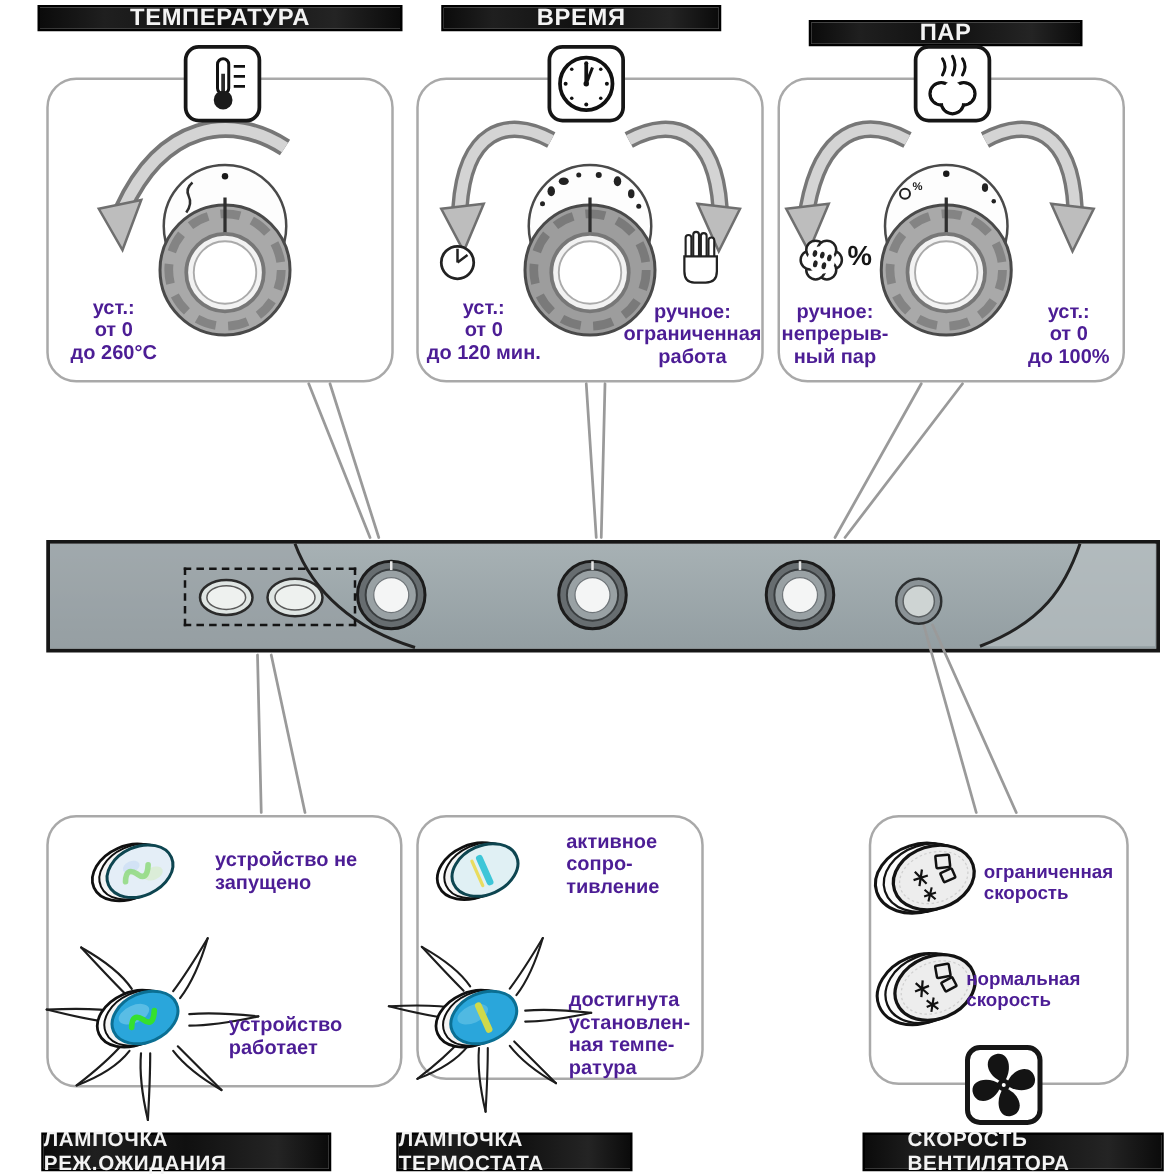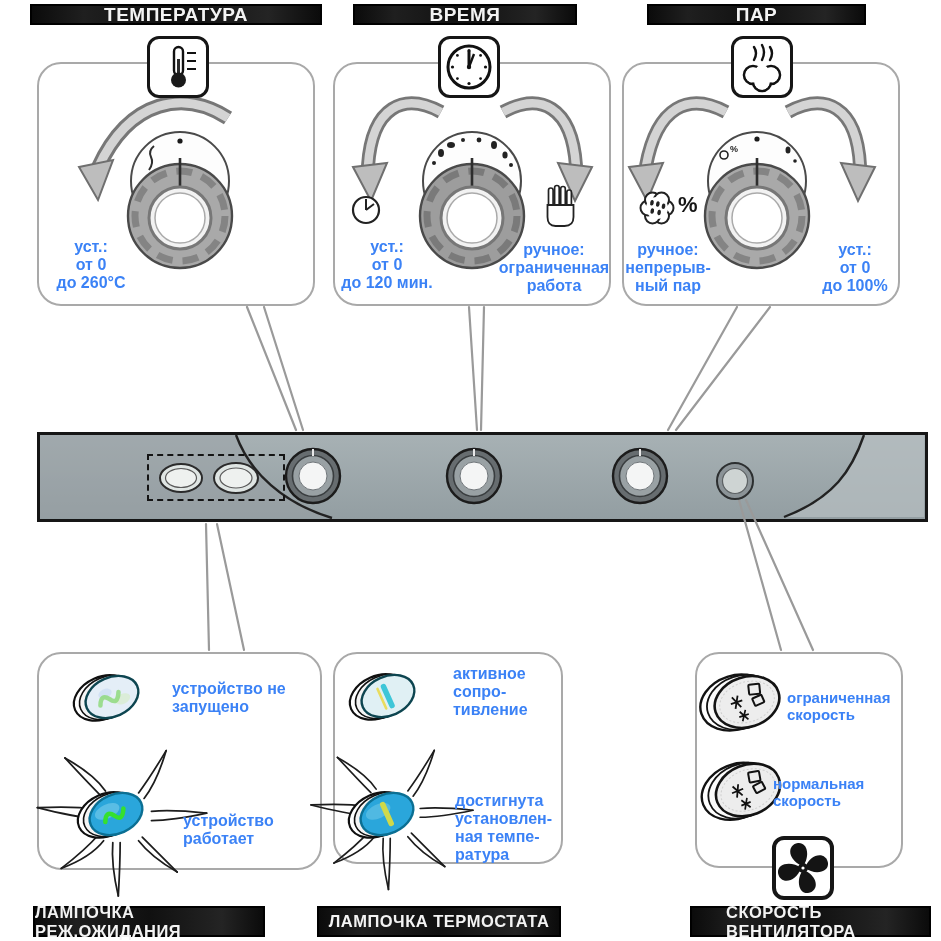--- a/index.html
+++ b/index.html
@@ -6,42 +6,42 @@
   .stage{position:relative;width:941px;height:941px;background:#fff;overflow:hidden;
          font-family:"Liberation Sans","DejaVu Sans",sans-serif;}
   .bar{position:absolute;background:linear-gradient(90deg,#0b0b0b,#1f1f1f 18%,#101010 50%,#242424 82%,#0b0b0b);
        color:#f3f3f3;border:2px solid #000;display:flex;align-items:center;justify-content:center;
        font-weight:700;letter-spacing:.5px;box-sizing:border-box;}
   .hdr{height:21px;font-size:19px;}
   .ftr{height:31px;font-size:16.5px;}
   .panel{position:absolute;border:2px solid #a9a9a9;border-radius:24px;box-sizing:border-box;background:transparent;}
   .iconbox{position:absolute;width:62px;height:62px;background:#fff;border:3px solid #161616;border-radius:12px;
            box-sizing:border-box;display:flex;align-items:center;justify-content:center;z-index:6;}
-  .ann{position:absolute;font-weight:700;color:#3b82f6;font-size:16px;line-height:1.12;z-index:7;}
+  .ann{position:absolute;font-weight:700;color:#4c1d95;font-size:16px;line-height:1.12;z-index:7;}
   .ann.center{text-align:center;}
   .ann.small{font-size:15px;}
   .dashedbox{position:absolute;left:147px;top:454px;width:138px;height:47px;border:2.5px dashed #141414;
              box-sizing:border-box;z-index:5;}
   .strip{position:absolute;left:37px;top:432px;width:891px;height:90px;border:3px solid #161616;
          background:linear-gradient(180deg,#a7b1b4,#939ea2);box-sizing:border-box;z-index:2;}
   .overlay{position:absolute;left:0;top:0;width:941px;height:941px;z-index:4;pointer-events:none;}
   .pct{position:absolute;font-weight:700;color:#161616;font-size:22px;z-index:7;}
 </style>
 </head>
 <body>
 
 <div class="stage">
 
   <div class="bar hdr" style="left:30px;top:4px;width:292px;">
       <span>ТЕМПЕРАТУРА</span>
     </div>
   <div class="bar hdr" style="left:353px;top:4px;width:224px;">
       <span>ВРЕМЯ</span>
     </div>
-  <div class="bar hdr" style="left:647px;top:4px;width:219px;">
+  <div class="bar hdr" style="left:647px;top:16px;width:219px;">
       <span>ПАР</span>
     </div>
 
   <div class="panel" style="left:37px;top:62px;width:278px;height:244px;"></div>
   <div class="panel" style="left:333px;top:62px;width:278px;height:244px;"></div>
   <div class="panel" style="left:622px;top:62px;width:278px;height:244px;"></div>
 
   <div class="panel" style="left:37px;top:652px;width:285px;height:218px;"></div>
   <div class="panel" style="left:333px;top:652px;width:230px;height:212px;"></div>
   <div class="panel" style="left:695px;top:652px;width:208px;height:216px;"></div>
@@ -398,20 +398,20 @@
       <div>скорость</div>
     </div>
   <div class="ann small" style="left:773px;top:776px;">
       <div>нормальная</div>
       <div>скорость</div>
     </div>
 
   <div class="bar ftr" style="left:33px;top:906px;width:232px;">
       <span>ЛАМПОЧКА РЕЖ.ОЖИДАНИЯ</span>
     </div>
-  <div class="bar ftr" style="left:317px;top:906px;width:244px;">
+  <div class="bar ftr" style="left:317px;top:906px;width:189px;">
       <span>ЛАМПОЧКА ТЕРМОСТАТА</span>
     </div>
   <div class="bar ftr" style="left:690px;top:906px;width:241px;padding-left:34px;">
       <span>СКОРОСТЬ ВЕНТИЛЯТОРА</span>
     </div>
 
 </div>
 
 </body></html>

